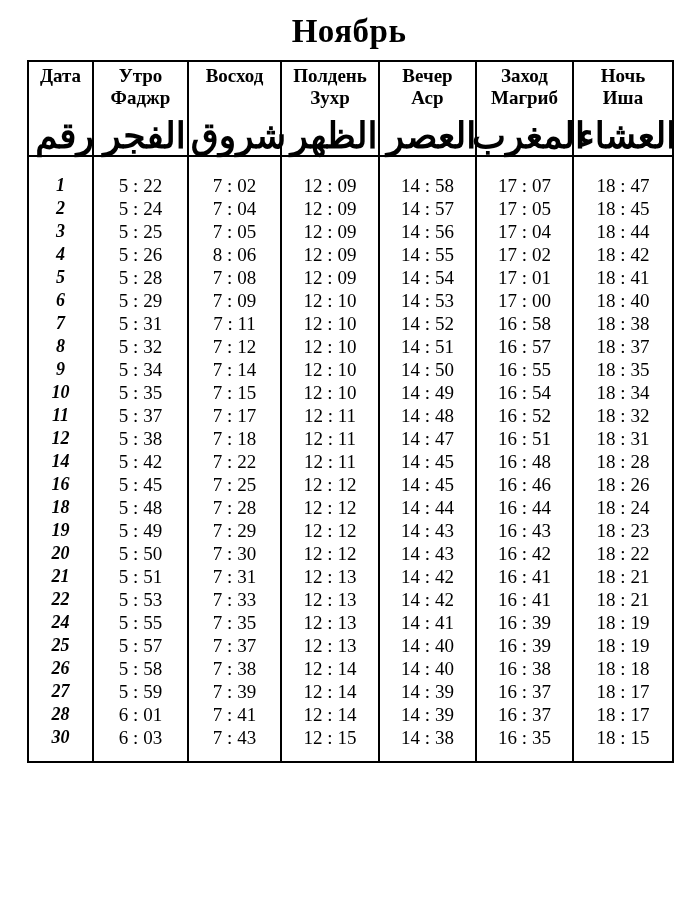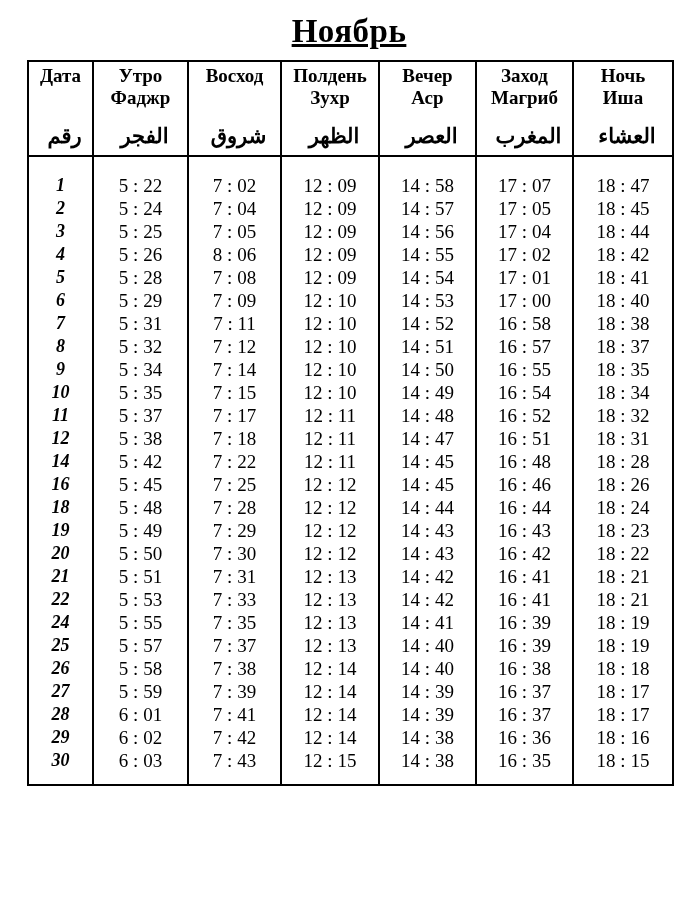--- a/index.html
+++ b/index.html
@@ -9,21 +9,20 @@
     font-family: "Liberation Serif", serif;
     overflow: hidden;
   }
   .page { width: 698px; height: 916px; position: relative; }
   .title {
     text-align: center;
     font-size: 33px;
     font-weight: bold;
     padding-top: 13px;
     letter-spacing: 0.5px;
-    text-decoration: underline;
   }
   table.timetable {
     border-collapse: collapse;
     table-layout: fixed;
     width: 645px;
     margin: 10px 0 0 27px;
     border: 2px solid #000;
   }
   thead th {
     border: 2px solid #000;
@@ -39,21 +38,21 @@
     align-items: center;
     height: 100%;
   }
   .ru-line {
     font-weight: bold;
     font-size: 19px;
     line-height: 22px;
     white-space: nowrap;
   }
   .ar-line {
-    font-size: 21px;
+    font-size: 36px;
     line-height: 30px;
     font-weight: bold;
     font-family: Liberation Sans, sans-serif;
     white-space: nowrap;
     margin-left: 8px;
   }
   tbody td {
     border-left: 2px solid #000;
     border-right: 2px solid #000;
     text-align: center;
@@ -365,29 +364,20 @@
     </tr>
         <tr>
       <td class="date-cell">28</td>
       <td>6 : 01</td>
       <td>7 : 41</td>
       <td>12 : 14</td>
       <td>14 : 39</td>
       <td>16 : 37</td>
       <td>18 : 17</td>
     </tr>
-        <tr>
-      <td class="date-cell">29</td>
-      <td>6 : 02</td>
-      <td>7 : 42</td>
-      <td>12 : 14</td>
-      <td>14 : 38</td>
-      <td>16 : 36</td>
-      <td>18 : 16</td>
-    </tr>
         <tr class="last-row">
       <td class="date-cell">30</td>
       <td>6 : 03</td>
       <td>7 : 43</td>
       <td>12 : 15</td>
       <td>14 : 38</td>
       <td>16 : 35</td>
       <td>18 : 15</td>
     </tr>
       </tbody>

